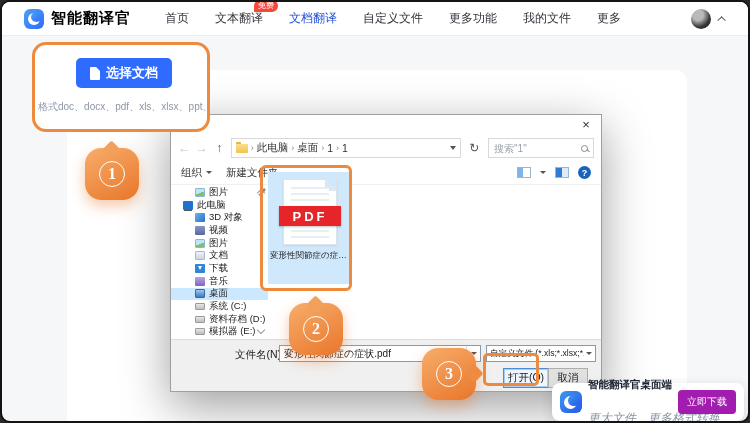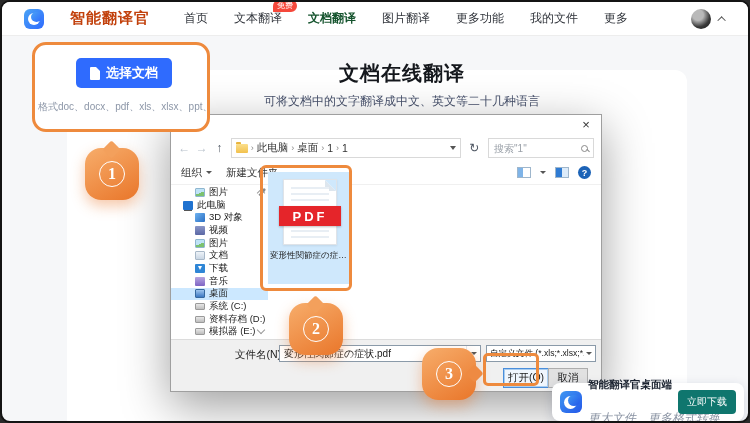--- a/index.html
+++ b/index.html
@@ -9,24 +9,24 @@
 
   
   .navbar { position:absolute; top:0; left:0; right:0; height:34px; background:#fff;
             border-bottom:1px solid #ededed; display:flex; align-items:center; padding:0 22px; z-index:4; }
   .logo-icon { width:20px; height:20px; border-radius:6px; background:linear-gradient(135deg,#4aa3f5,#2f6bfe);
                position:relative; margin-right:7px; flex:none; }
   .logo-icon::after { content:""; position:absolute; left:4px; top:4px; width:12px; height:12px;
                border-radius:50%; background:#fff; }
   .logo-icon::before { content:""; position:absolute; left:7px; top:3px; width:11px; height:10px;
                border-radius:50%; background:linear-gradient(135deg,#4aa3f5,#2f6bfe); z-index:1; }
-  .brand { font-size:15px; font-weight:800; color:#c2410c; letter-spacing:1px;margin-left:19px; }
+  .brand { font-size:15px; font-weight:800; color:#000000; letter-spacing:1px; }
   .nav-items { display:flex; margin-left:34px; gap:26px; }
   .nav-item { position:relative; font-size:12px; color:#30343b; cursor:pointer; white-space:nowrap; }
-  .nav-item.active { color:#14532d; font-weight:700; }
+  .nav-item.active { color:#1d4ed8; font-weight:400; }
   .nav-badge { position:absolute; top:-10px; right:-15px; background:#f5483b; color:#fff;
                font-size:8px; line-height:1; padding:2px 4px; border-radius:7px 7px 7px 1px; }
   .nav-right { margin-left:auto; display:flex; align-items:center; gap:9px; }
   .avatar { width:20px; height:20px; border-radius:50%;
             background:radial-gradient(circle at 35% 30%, #b9b9b9 0 28%, #3a3a3a 62%, #111); }
   .chev-up { width:6px; height:6px; border-left:1.5px solid #555; border-top:1.5px solid #555;
              transform:rotate(45deg) translateY(2px); }
 
   
   .main-card { position:absolute; left:65px; top:68px; width:620px; height:370px;
@@ -184,21 +184,21 @@
             align-items:center; padding:0 8px; gap:6px; }
   .dl-logo { width:22px; height:22px; border-radius:6px; background:linear-gradient(135deg,#3f97f2,#2458e9);
             position:relative; flex:none; }
   .dl-logo::after { content:""; position:absolute; left:4px; top:5px; width:13px; height:13px;
             border-radius:50%; background:#fff; }
   .dl-logo::before { content:""; position:absolute; left:8px; top:4px; width:12px; height:11px;
             border-radius:50%; background:linear-gradient(135deg,#3f97f2,#2458e9); z-index:1; }
   .dl-text { display:flex; flex-direction:column; gap:18px; min-width:0; }
   .dl-title { font-size:10.5px; font-weight:700; color:#1b2330; white-space:nowrap; }
   .dl-sub { font-size:12px; color:#8a93a3; white-space:nowrap;font-style:italic; }
-  .dl-btn { margin-left:auto; background:#0f766e; color:#fff; font-size:10px; border:none;
+  .dl-btn { margin-left:auto; background:#a21caf; color:#fff; font-size:10px; border:none;
             border-radius:4px; padding:5px 9px; cursor:pointer; white-space:nowrap;
             font-family:"Liberation Sans", sans-serif; }
 </style>
 </head>
 <body>
 
 <div class="screen">
 
   <header class="navbar">
     <span class="logo-icon"></span>
@@ -214,21 +214,21 @@
           <span>文本翻译</span>
           <span class="nav-badge">免费</span>
         </div>
 
         <div class="nav-item active">
           <span>文档翻译</span>
           
         </div>
 
         <div class="nav-item">
-          <span>图片翻译</span>
+          <span>自定义文件</span>
           
         </div>
 
         <div class="nav-item">
           <span>更多功能</span>
           
         </div>
 
         <div class="nav-item">
           <span>我的文件</span>
@@ -240,22 +240,20 @@
           
         </div>
       </nav>
     <div class="nav-right">
       <span class="avatar"></span>
       <span class="chev-up"></span>
     </div>
   </header>
 
   <div class="main-card"></div>
-  <h1 class="hero-title">文档在线翻译</h1>
-  <p class="hero-sub">可将文档中的文字翻译成中文、英文等二十几种语言</p>
 
   <div class="select-box">
     <button class="select-btn">
       <span class="doc-glyph"></span>
       <span>选择文档</span>
     </button>
     <div class="formats">格式doc、docx、pdf、xls、xlsx、ppt、</div>
   </div>
   <div class="bubble bubble1 tail-top">
     <span class="num">1</span>

